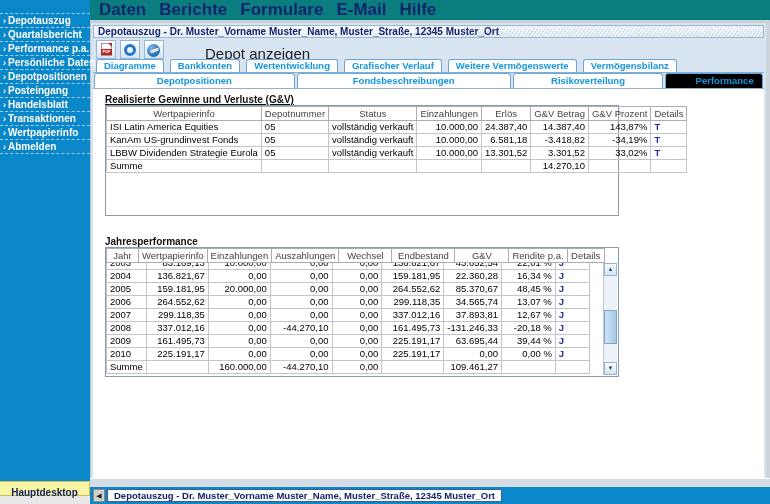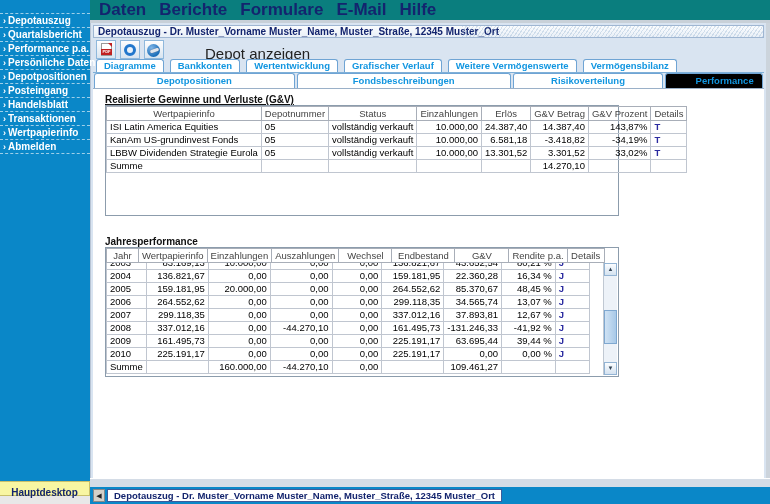--- a/index.html
+++ b/index.html
@@ -285,21 +285,21 @@
             </colgroup>
           <tbody>
               <tr>
                 <td class="al">2003</td>
                 <td class="ar">83.169,13</td>
                 <td class="ar">10.000,00</td>
                 <td class="ar">0,00</td>
                 <td class="ar">0,00</td>
                 <td class="ar">136.821,67</td>
                 <td class="ar">43.652,54</td>
-                <td class="ar">80,21 %</td>
+                <td class="ar">22,01 %</td>
                 <td class="al"><span class="dlink">J</span></td>
               </tr>
               <tr>
                 <td class="al">2004</td>
                 <td class="ar">136.821,67</td>
                 <td class="ar">0,00</td>
                 <td class="ar">0,00</td>
                 <td class="ar">0,00</td>
                 <td class="ar">159.181,95</td>
                 <td class="ar">22.360,28</td>
@@ -340,21 +340,21 @@
                 <td class="al"><span class="dlink">J</span></td>
               </tr>
               <tr>
                 <td class="al">2008</td>
                 <td class="ar">337.012,16</td>
                 <td class="ar">0,00</td>
                 <td class="ar">-44.270,10</td>
                 <td class="ar">0,00</td>
                 <td class="ar">161.495,73</td>
                 <td class="ar">-131.246,33</td>
-                <td class="ar">-41,92 %</td>
+                <td class="ar">-20,18 %</td>
                 <td class="al"><span class="dlink">J</span></td>
               </tr>
               <tr>
                 <td class="al">2009</td>
                 <td class="ar">161.495,73</td>
                 <td class="ar">0,00</td>
                 <td class="ar">0,00</td>
                 <td class="ar">0,00</td>
                 <td class="ar">225.191,17</td>
                 <td class="ar">63.695,44</td>

